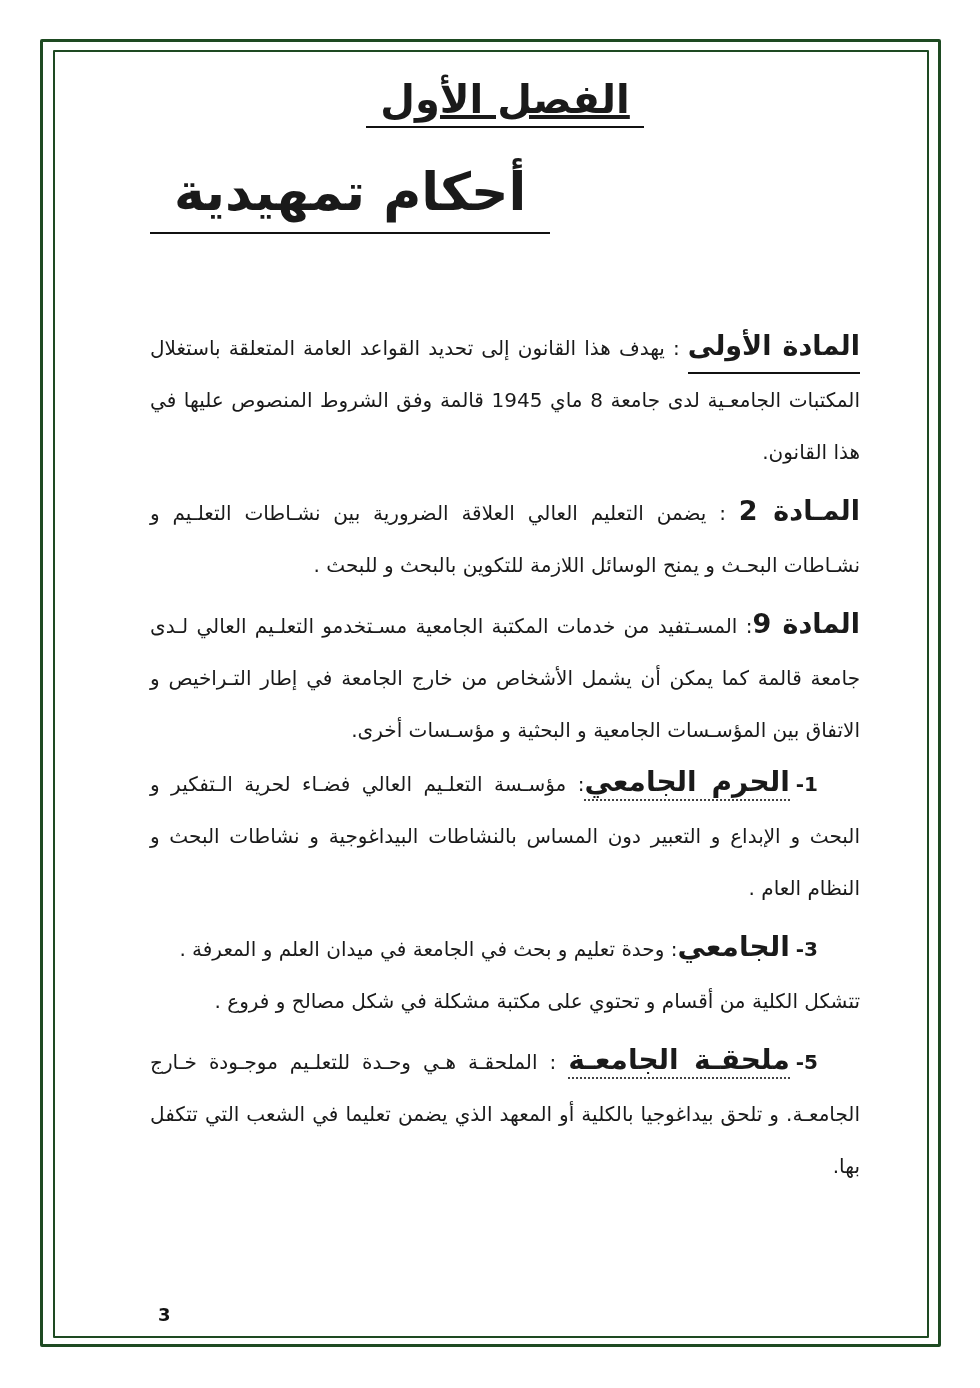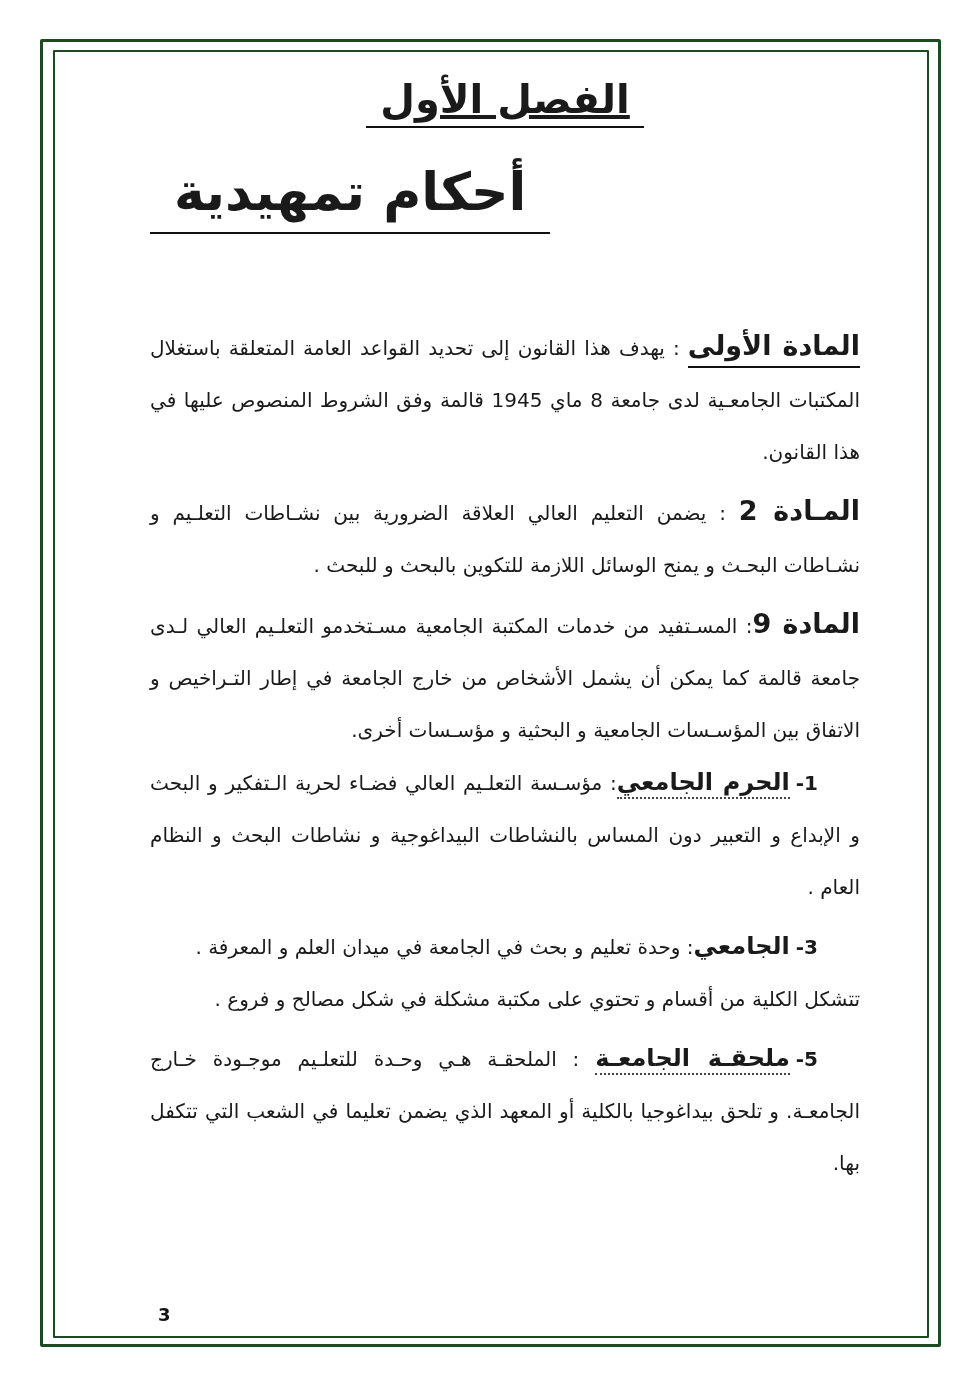--- a/index.html
+++ b/index.html
@@ -52,25 +52,25 @@
     margin:0 0 7px 0;
   }
   p.art3{margin-bottom:0;}
   p.art4{margin-bottom:6px;}
   .art-head{
     font-weight:bold;
     font-size:27px;
   }
   .art-head.u{
     border-bottom:2.5px solid #111;
-    padding-bottom:5px;
+    padding-bottom:11px;
   }
   p.def{text-indent:42px;}
   .num{font-weight:bold;margin-left:6px;}
-  .term{font-weight:bold;font-size:24px;margin-top:21px;}
+  .term{font-weight:bold;font-size:28px;margin-top:21px;}
   .term.dotted{border-bottom:2px dotted #444;padding-bottom:1px;}
   .block{display:block;text-indent:0;}
   .page-number{
     position:absolute;left:158px;top:1304px;
     font-size:18px;font-weight:bold;color:#111;
     direction:ltr;
   }
 </style>
 </head>
 <body>

